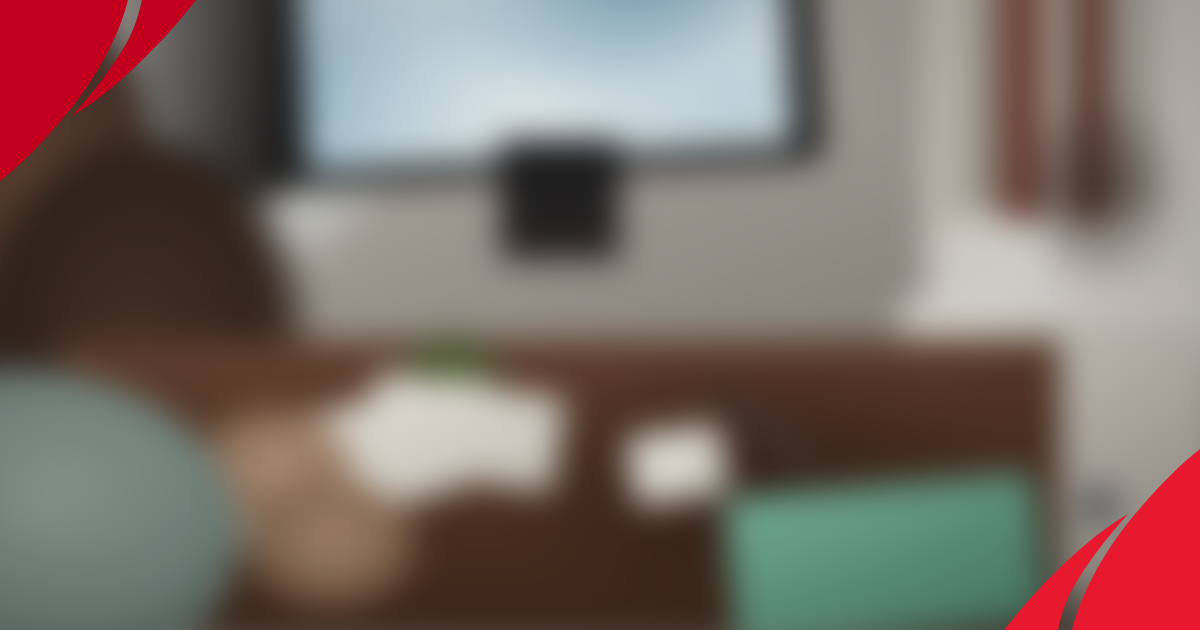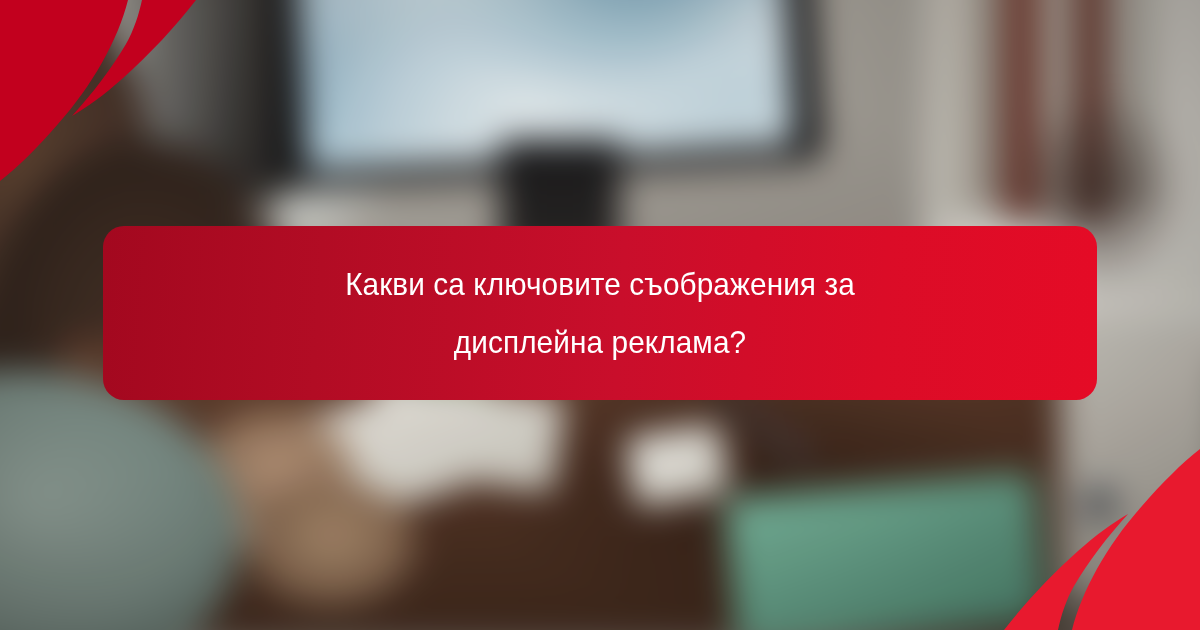--- a/index.html
+++ b/index.html
@@ -323,18 +323,14 @@
     <path d="M142,0 L196,0 C176,26 150,54 122,79 C104,95 86,108 72,116
              C92,94 112,68 126,44 C134,30 139,14 142,0 Z" fill="#C2001E"></path>
   </svg>
 
   <svg class="swoosh swoosh-br" width="220" height="210" viewBox="0 0 220 210">
     <path d="M220,210 L92,210 C102,170 128,124 162,86 C182,63 202,43 220,29 Z" fill="#E8192E"></path>
     <path d="M78,210 L24,210 C44,184 70,156 98,131 C116,115 134,102 148,94
              C128,116 108,142 94,166 C86,180 81,196 78,210 Z" fill="#E8192E"></path>
   </svg>
 
-  <div id="banner">
-    <div id="banner-text">Какви са ключовите съображения за
-дисплейна реклама?</div>
-  </div>
 
 </div>
 
 </body></html>

